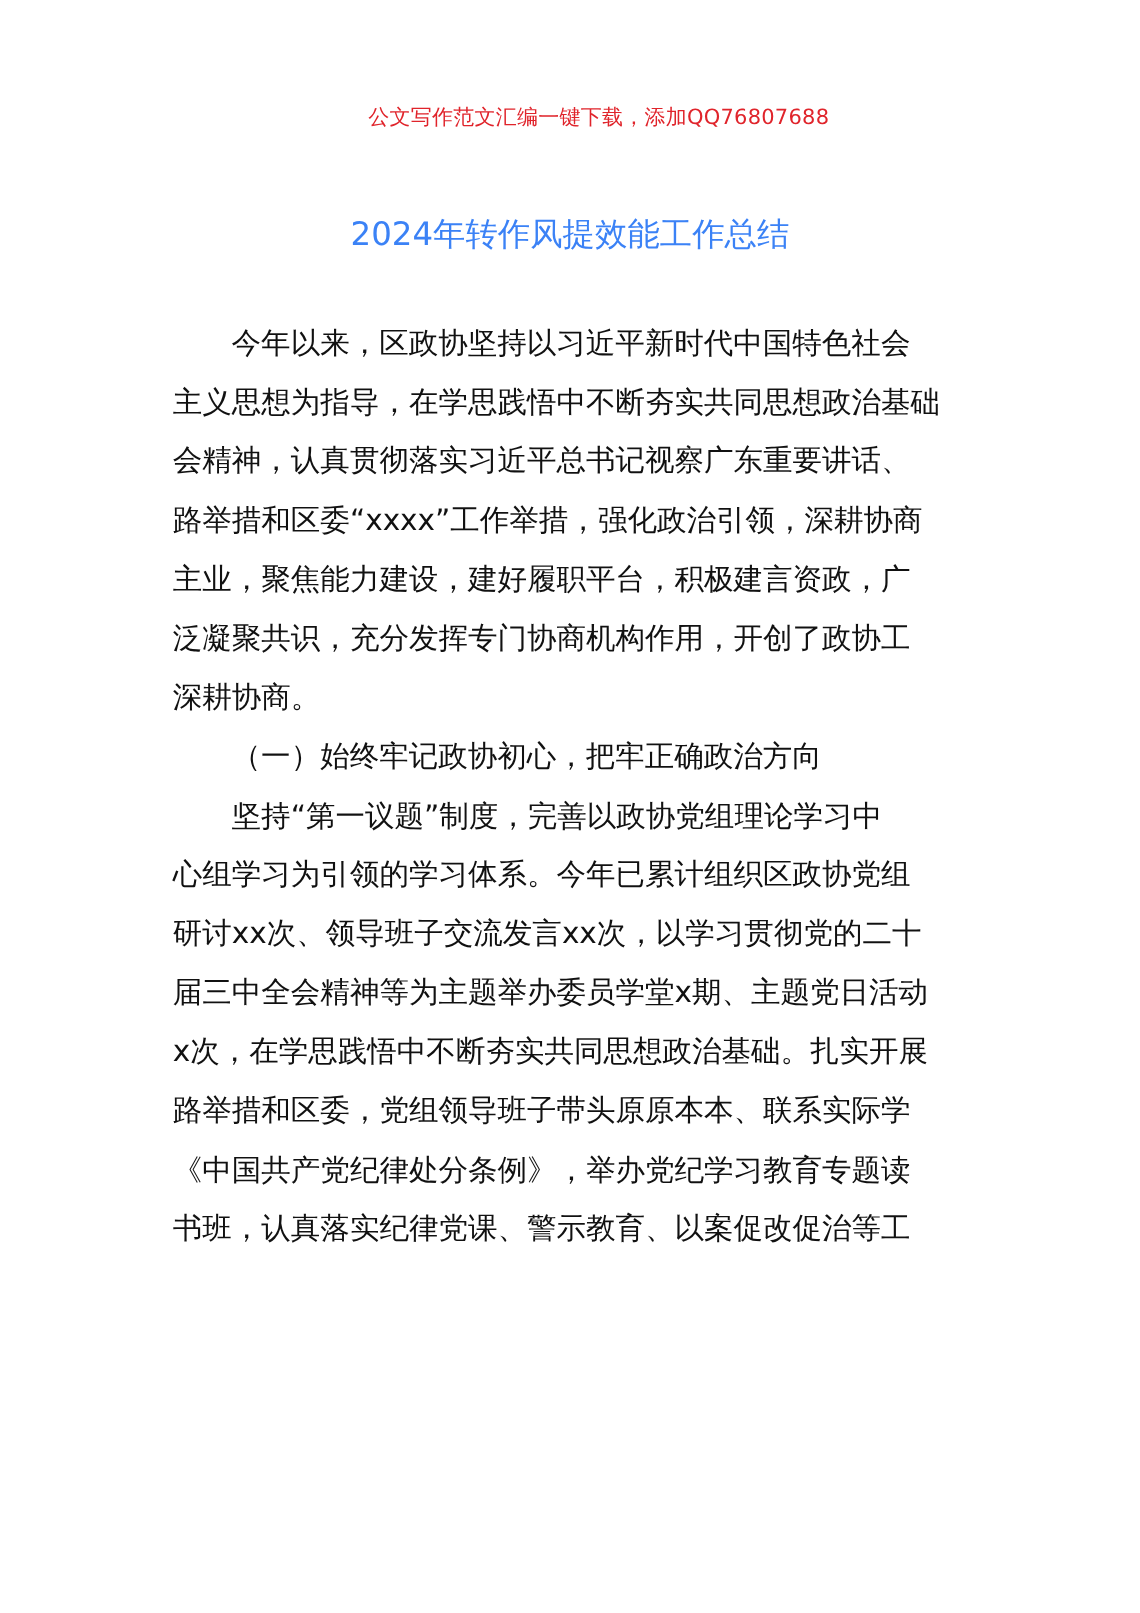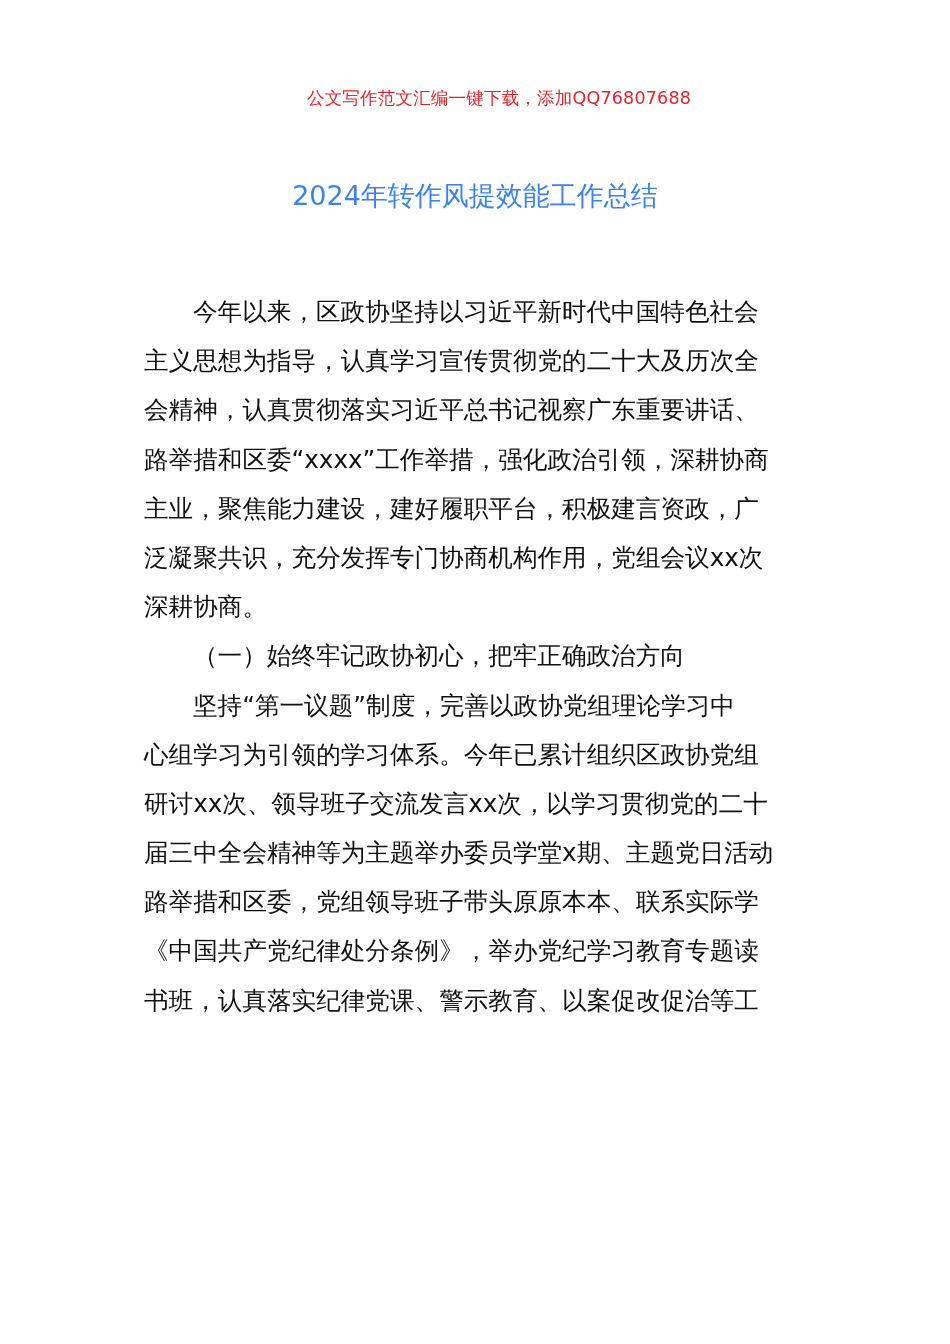--- a/index.html
+++ b/index.html
@@ -2,40 +2,41 @@
 <html><head>
 <meta charset="utf-8">
 <style>
   html, body { margin: 0; padding: 0; background: #ffffff; }
   body { width: 950px; height: 1344px; position: relative; overflow: hidden;
          font-family: "DejaVu Sans", "Liberation Sans", sans-serif; color: #000; }
   .watermark { position: absolute; top: 86px; left: 0; width: 950px; text-align: center;
                color: #e0242b; font-size: 17.5px; line-height: 24px; letter-spacing: 0.2px; margin-left: 24px; }
   .title { position: absolute; top: 174px; left: 0; width: 950px; text-align: center;
            font-size: 27px; line-height: 44px; color: #3b82f6; }
-  .body { position: absolute; top: 287px; left: 144px; width: 664px; }
+  .body { position: absolute; top: 261px; left: 144px; width: 664px; }
   .line { height: 49.2px; line-height: 49.2px; font-size: 24.6px; white-space: nowrap;
           overflow: visible; color: #111; }
   .indent { padding-left: 49px; }
 </style>
 </head>
 <body>
 
 <div class="watermark">公文写作范文汇编一键下载，添加QQ76807688</div>
 <div class="title">2024年转作风提效能工作总结</div>
 
 <div class="body">
   <div class="line indent">今年以来，区政协坚持以习近平新时代中国特色社会</div>
-  <div class="line">主义思想为指导，认真学习宣传贯彻党的二十大及历次全</div>
+  <div class="line">主义思想为指导，在学思践悟中不断夯实共同思想政治基础</div>
   <div class="line">会精神，认真贯彻落实习近平总书记视察广东重要讲话、</div>
   <div class="line">路举措和区委“xxxx”工作举措，强化政治引领，深耕协商</div>
   <div class="line">主业，聚焦能力建设，建好履职平台，积极建言资政，广</div>
-  <div class="line">泛凝聚共识，充分发挥专门协商机构作用，党组会议xx次</div>
+  <div class="line">泛凝聚共识，充分发挥专门协商机构作用，开创了政协工</div>
   <div class="line">深耕协商。</div>
   <div class="line indent">（一）始终牢记政协初心，把牢正确政治方向</div>
   <div class="line indent">坚持“第一议题”制度，完善以政协党组理论学习中</div>
   <div class="line">心组学习为引领的学习体系。今年已累计组织区政协党组</div>
   <div class="line">研讨xx次、领导班子交流发言xx次，以学习贯彻党的二十</div>
   <div class="line">届三中全会精神等为主题举办委员学堂x期、主题党日活动</div>
+  <div class="line">x次，在学思践悟中不断夯实共同思想政治基础。扎实开展</div>
   <div class="line">路举措和区委，党组领导班子带头原原本本、联系实际学</div>
   <div class="line">《中国共产党纪律处分条例》，举办党纪学习教育专题读</div>
   <div class="line">书班，认真落实纪律党课、警示教育、以案促改促治等工</div>
 </div>
 
 </body></html>

